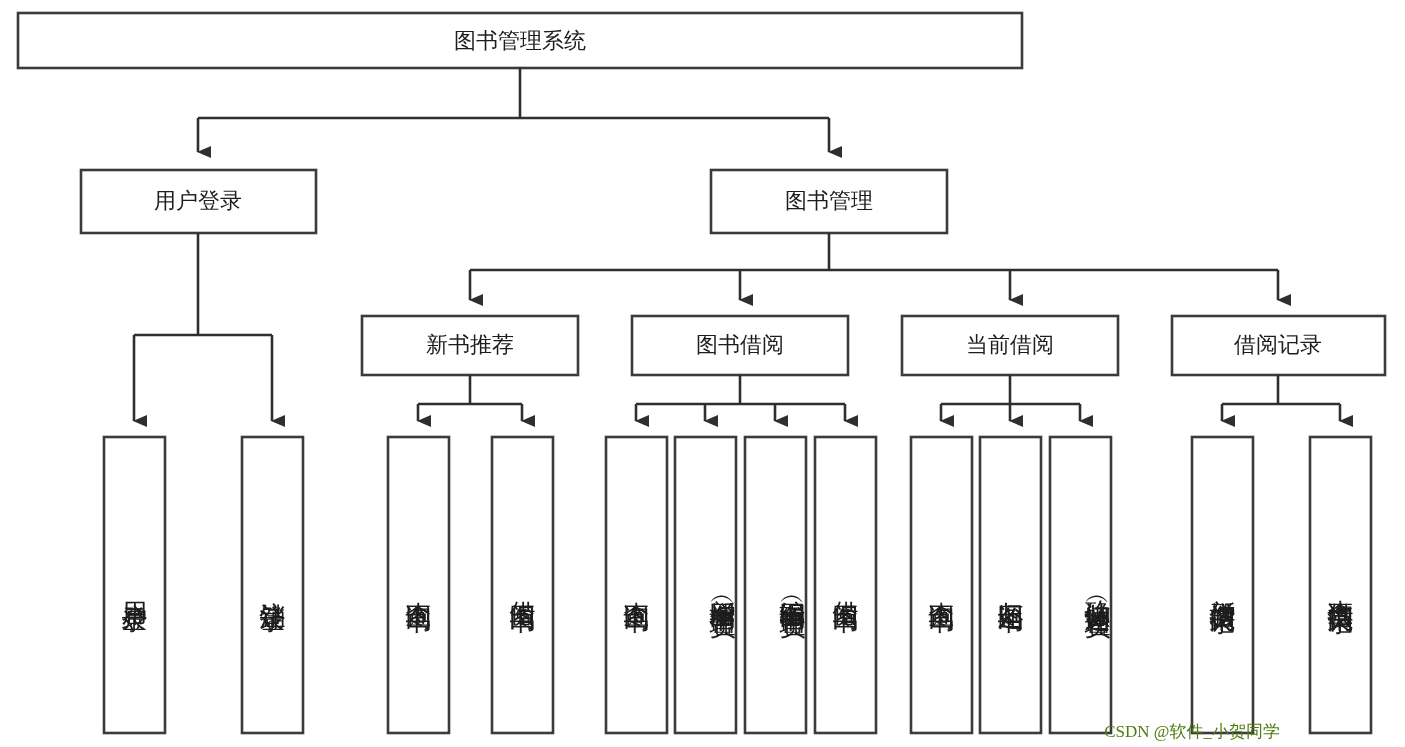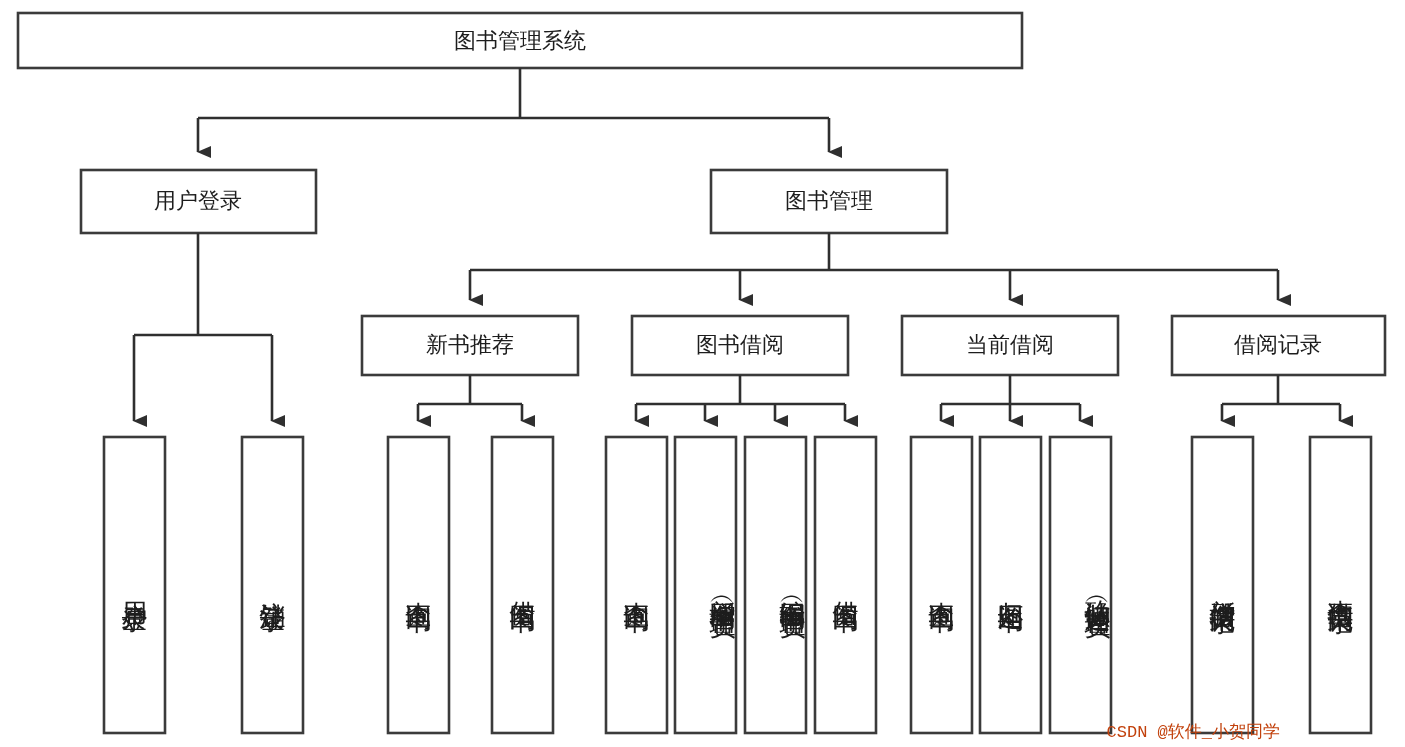--- a/index.html
+++ b/index.html
@@ -60,23 +60,23 @@
     align-items: center;
     justify-content: center;
     text-align: center;
     white-space: nowrap;
     pointer-events: none;
   }
   .watermark {
     position: absolute;
     right: 8px;
     bottom: 4px;
-    font-family: Liberation Mono, monospace;
+    font-family: Liberation Serif, serif;
     font-size: 17px;
-    color: #c2410c;
+    color: #4d7c0f;
     white-space: nowrap;
   }
 </style>
 </head>
 <body>
 
 <div id="diagram-root">
 
   <svg id="tree-svg" viewBox="0 0 1405 747">
     <defs>

